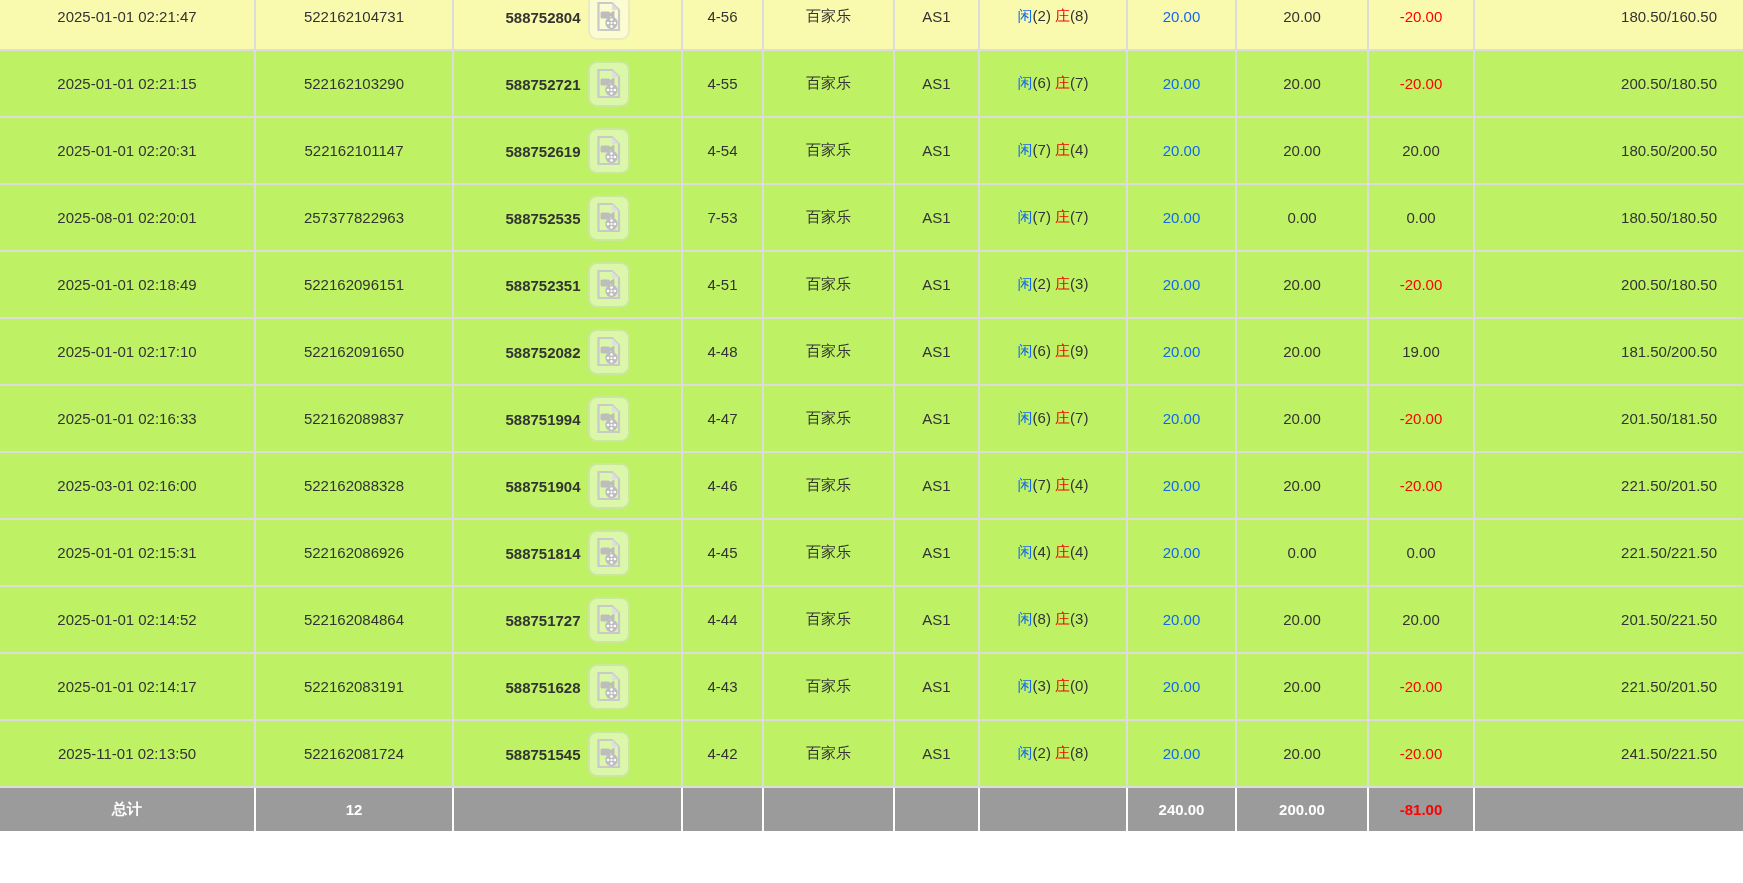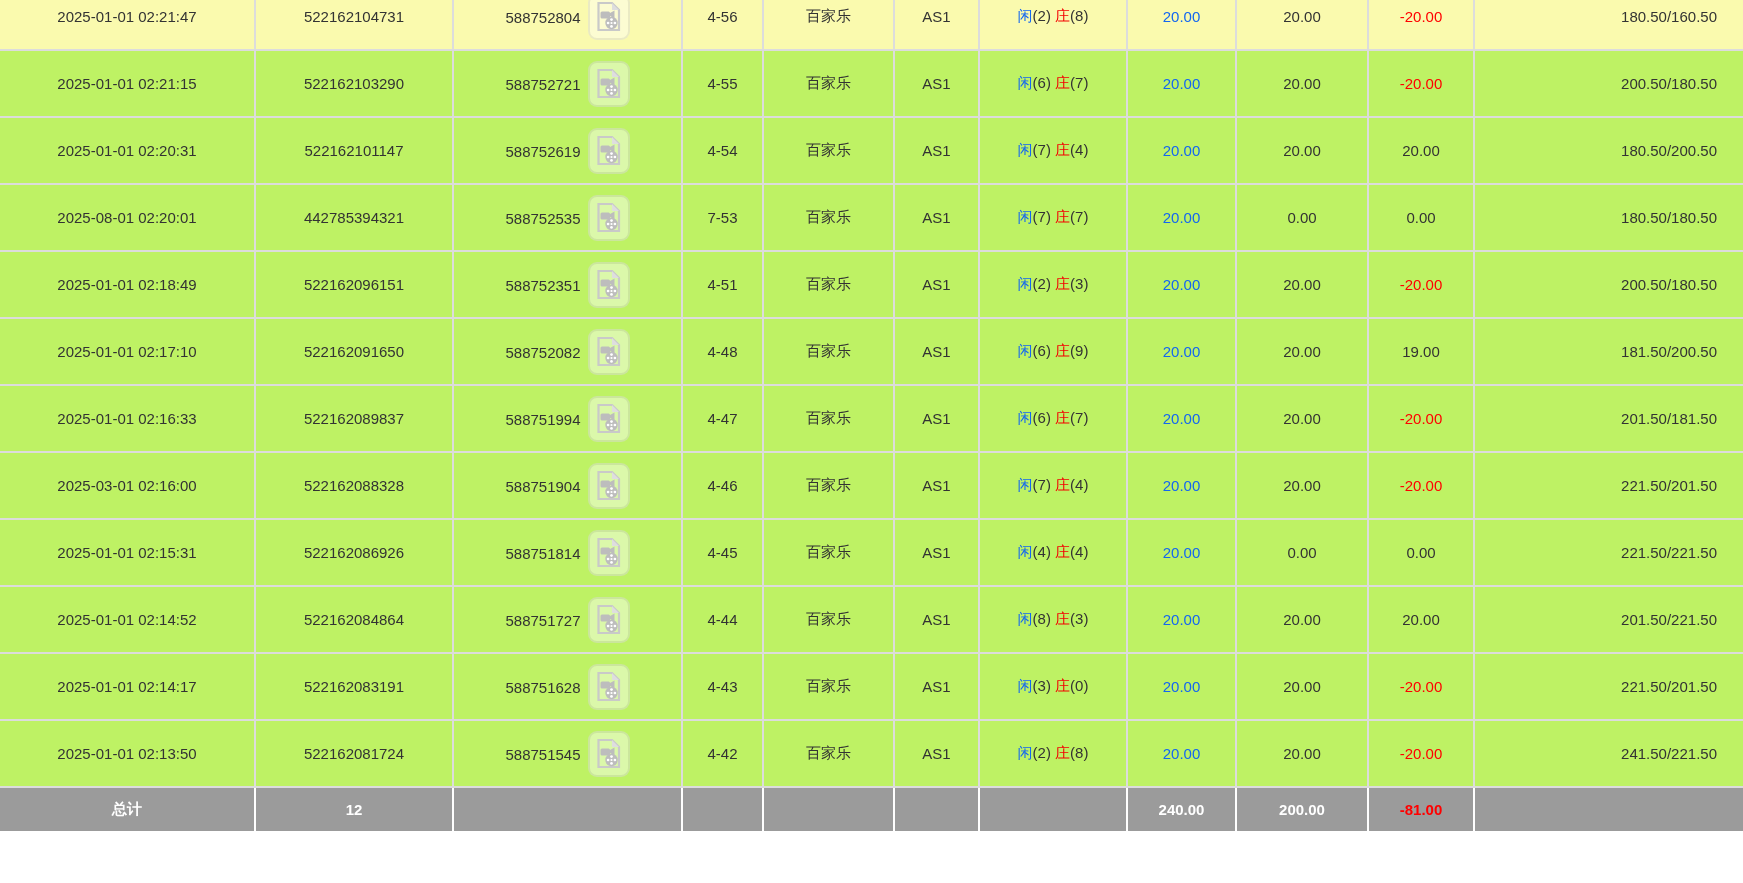--- a/index.html
+++ b/index.html
@@ -34,21 +34,21 @@
     background:rgba(255,255,255,0.45); cursor:pointer; padding:0;
   }
   tr.summary-row { height:44px; background:#9b9b9b; }
   tr.summary-row.total-row { height:45px; }
   tr.summary-row td {
     color:#ffffff; font-weight:bold;
     border-color:rgba(255,255,255,0.85);
     border-top-color:#dcdcdc;
   }
   tr.summary-row td.neg { color:#ff0000; }
-  .c-gameno span.num { vertical-align:middle; }
+  .c-gameno span.num { vertical-align:middle;font-weight:bold; }
 </style>
 </head>
 <body>
 
 <div class="viewport">
   <table class="bet-table">
     <colgroup>
       <col style="width:255px">
         <col style="width:198px">
         <col style="width:229px">
@@ -135,21 +135,21 @@
     <td>百家乐</td>
     <td>AS1</td>
     <td><span class="xian">闲</span><span>(7)</span> <span class="zhuang">庄</span><span>(4)</span></td>
     <td class="blue">20.00</td>
     <td>20.00</td>
     <td>20.00</td>
     <td class="c-balance">180.50/200.50</td>
   </tr>
         <tr class="data-row">
     <td>2025-08-01 02:20:01</td>
-    <td>442785394321</td>
+    <td>257377822963</td>
     <td class="c-gameno"><span class="num">588752535</span><button class="video-btn">
               <svg width="27" height="31" viewBox="0 0 27 31" xmlns="http://www.w3.org/2000/svg">
         <path d="M3.5 2 h13.5 l7 7 v20 h-20.5 z" fill="none" stroke="#c9c9c9" stroke-width="2.2"></path>
         <path d="M17 2 l7 7 h-7 z" fill="#dedede"></path>
         <rect x="5.5" y="10.5" width="9.5" height="7" rx="1.5" fill="#bdbdbd"></rect>
         <path d="M15 12 l4.5 -2.5 v8 l-4.5 -2.5 z" fill="#bdbdbd"></path>
         <circle cx="16.5" cy="22" r="6.2" fill="#bdbdbd"></circle>
         <circle cx="16.5" cy="18.6" r="1.35" fill="#ffffff"></circle>
         <circle cx="13.1" cy="22" r="1.35" fill="#ffffff"></circle>
         <circle cx="16.5" cy="25.4" r="1.35" fill="#ffffff"></circle>
@@ -342,21 +342,21 @@
     <td>4-43</td>
     <td>百家乐</td>
     <td>AS1</td>
     <td><span class="xian">闲</span><span>(3)</span> <span class="zhuang">庄</span><span>(0)</span></td>
     <td class="blue">20.00</td>
     <td>20.00</td>
     <td class="neg">-20.00</td>
     <td class="c-balance">221.50/201.50</td>
   </tr>
         <tr class="data-row">
-    <td>2025-01-01 02:13:50</td>
+    <td>2025-11-01 02:13:50</td>
     <td>522162081724</td>
     <td class="c-gameno"><span class="num">588751545</span><button class="video-btn">
               <svg width="27" height="31" viewBox="0 0 27 31" xmlns="http://www.w3.org/2000/svg">
         <path d="M3.5 2 h13.5 l7 7 v20 h-20.5 z" fill="none" stroke="#c9c9c9" stroke-width="2.2"></path>
         <path d="M17 2 l7 7 h-7 z" fill="#dedede"></path>
         <rect x="5.5" y="10.5" width="9.5" height="7" rx="1.5" fill="#bdbdbd"></rect>
         <path d="M15 12 l4.5 -2.5 v8 l-4.5 -2.5 z" fill="#bdbdbd"></path>
         <circle cx="16.5" cy="22" r="6.2" fill="#bdbdbd"></circle>
         <circle cx="16.5" cy="18.6" r="1.35" fill="#ffffff"></circle>
         <circle cx="13.1" cy="22" r="1.35" fill="#ffffff"></circle>

